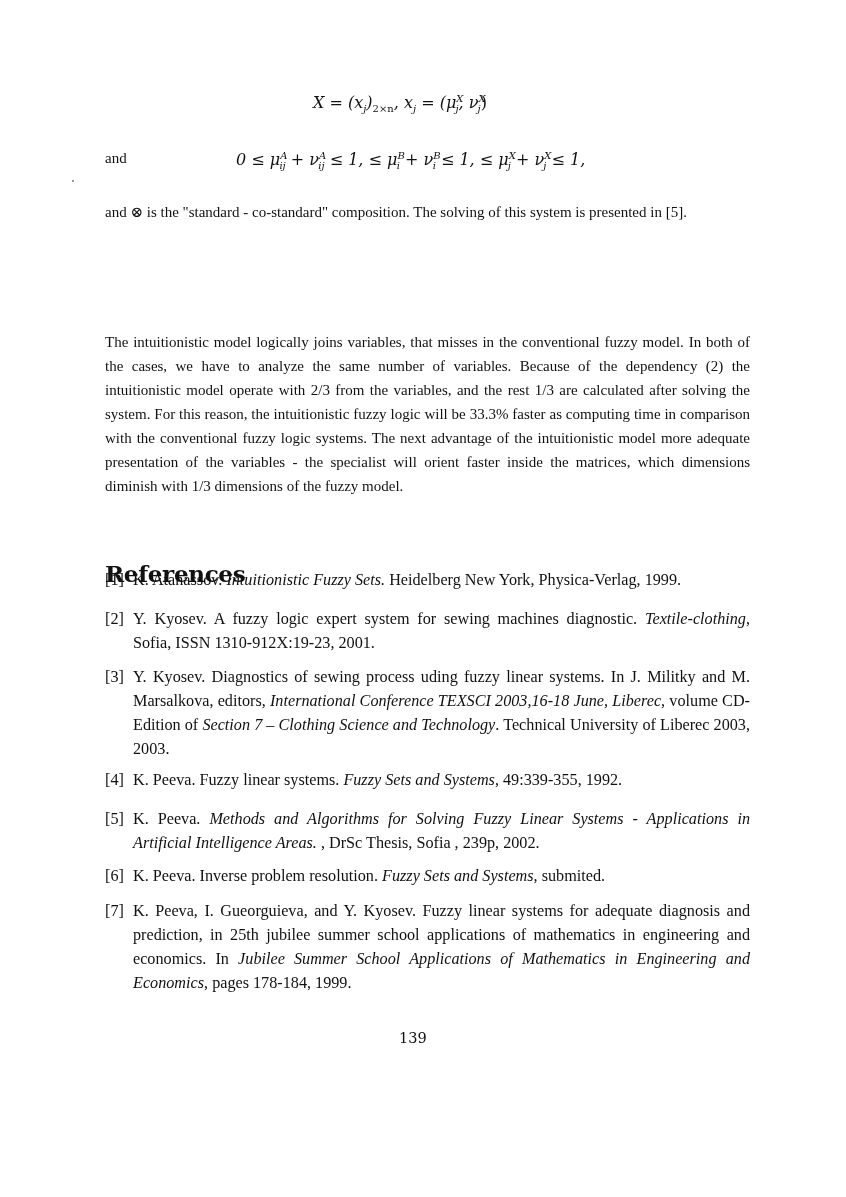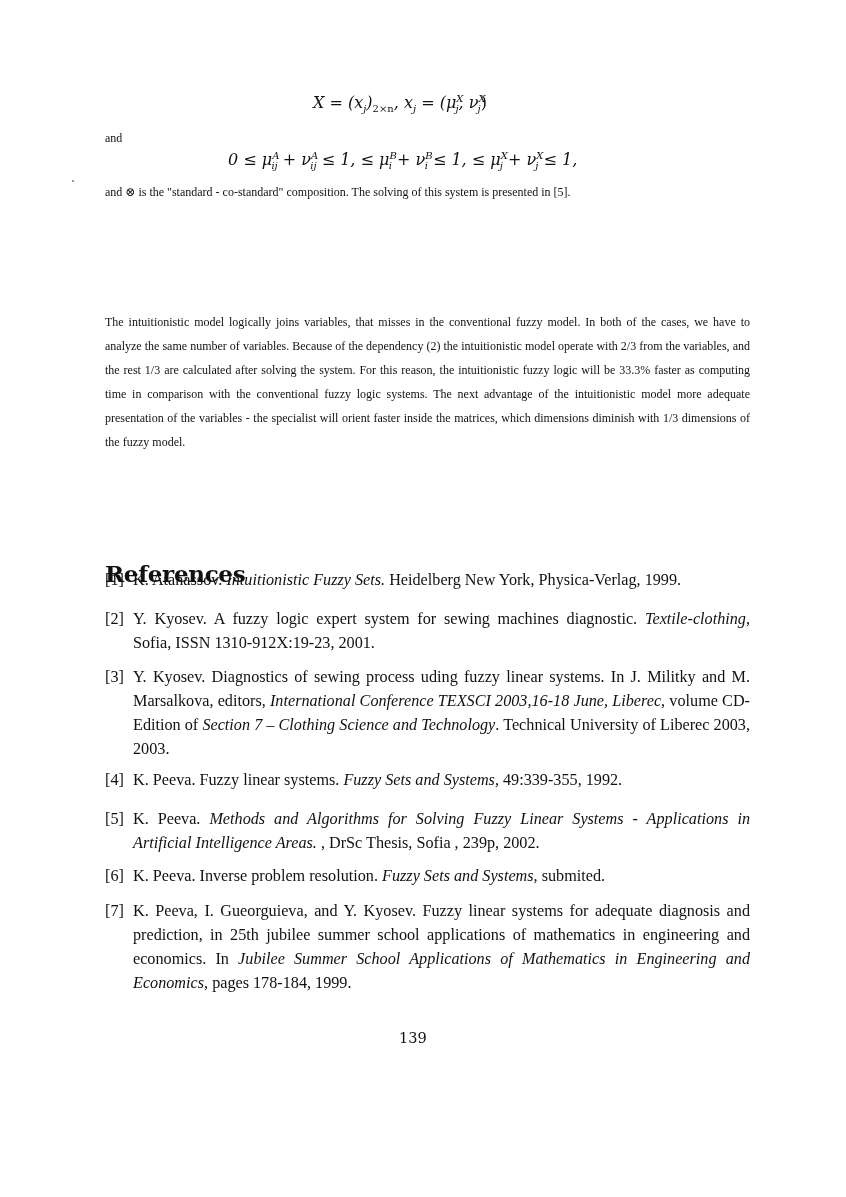--- a/index.html
+++ b/index.html
@@ -1,20 +1,20 @@
 <!DOCTYPE html>
 <html><head>
 <meta charset="utf-8">
 <style>
   html, body { margin: 0; padding: 0; background: #ffffff; }
   body { width: 846px; height: 1197px; position: relative; overflow: hidden;
          font-family: "Liberation Serif", "DejaVu Serif", serif; color: #111; }
   .page { position: absolute; left: 0; top: 0; width: 846px; height: 1197px; background: #fff; }
   .abs { position: absolute; }
-  .text { font-size: 12px; line-height: 24px; }
+  .text { font-size: 15px; line-height: 24px; margin-top: 20px; }
   .eq { font-family: "DejaVu Serif", "Liberation Serif", serif; font-size: 16px; font-style: italic; white-space: nowrap; }
   .eq .up { font-style: normal; }
   .eq sub, .eq sup { font-size: 10px; line-height: 0; }
   .just { text-align: justify; text-align-last: left; }
   .section-title { font-weight: bold; font-size: 22.5px; letter-spacing: 0px; }
   .section-title .num { display: inline-block; width: 34px; }
   .ref-head { font-family: "DejaVu Serif", "Liberation Serif", serif; font-size: 23px; font-weight: bold; letter-spacing: -0.3px; }
   .ref { position: absolute; left: 105px; width: 645px; font-size: 16.2px; line-height: 24px; }
   .ref .label { position: absolute; left: 0; top: 0; }
   .ref .body { margin-left: 28px; text-align: justify; text-align-last: left; }
@@ -26,21 +26,21 @@
 <body>
 
 <div class="page">
 
   <div class="abs eq" style="left:313px; top:93px;">
     <span>X = (x</span><sub>j</sub><span>)</span><sub class="up">2×n</sub><span>, x</span><sub>j</sub><span> = (μ</span><sup>X</sup><sub style="margin-left:-8px;">j</sub><span>, ν</span><sup>X</sup><sub style="margin-left:-8px;">j</sub><span class="up">)</span>
   </div>
 
   <div class="abs text" style="left:105px; top:126px;">and</div>
 
-  <div class="abs eq" style="left:228px; top:150px;">
+  <div class="abs eq" style="left:236px; top:150px;">
     <span>0 ≤ μ</span><sup>A</sup><sub style="margin-left:-8px;">ij</sub><span> + ν</span><sup>A</sup><sub style="margin-left:-8px;">ij</sub><span> ≤ 1,  ≤ μ</span><sup>B</sup><sub style="margin-left:-8px;">i</sub><span> + ν</span><sup>B</sup><sub style="margin-left:-8px;">i</sub><span> ≤ 1,  ≤ μ</span><sup>X</sup><sub style="margin-left:-8px;">j</sub><span> + ν</span><sup>X</sup><sub style="margin-left:-8px;">j</sub><span> ≤ 1,</span>
   </div>
 
   <div class="abs dot" style="left:72px; top:180px;"></div>
 
   <div class="abs text just" style="left:105px; top:180px; width:645px;">and ⊗ is the "standard - co-standard" composition. The solving of this system is presented in [5].</div>
 
 
   <div class="abs text just" style="left:105px; top:310px; width:645px;">The intuitionistic model logically joins variables, that misses in the conventional fuzzy model. In both of the cases, we have to analyze the same number of variables.  Because of the dependency (2) the intuitionistic model operate with 2/3 from the variables, and the rest 1/3 are calculated after solving the system. For this reason, the intuitionistic fuzzy logic will be 33.3% faster as computing time in comparison with the conventional fuzzy logic systems. The next advantage of the intuitionistic model more adequate presentation of the variables - the specialist will orient faster inside the matrices, which dimensions diminish with 1/3 dimensions of the fuzzy model.</div>
 

